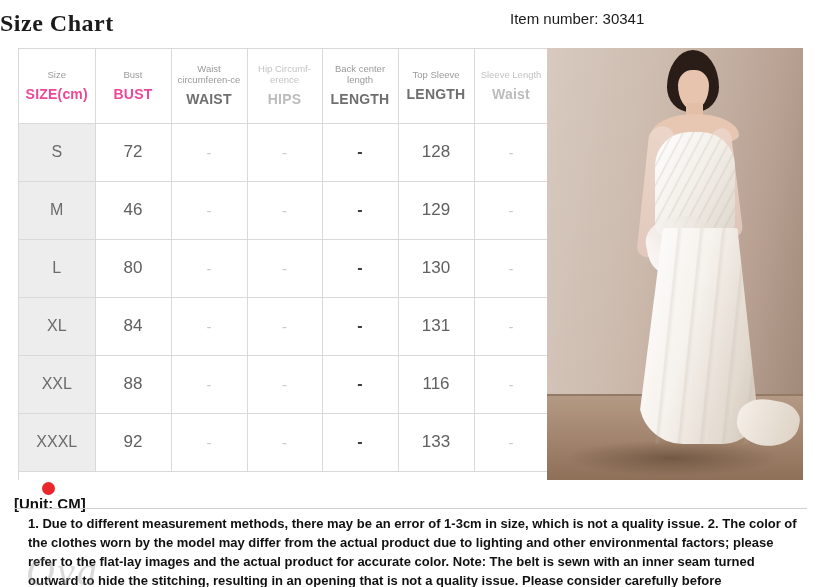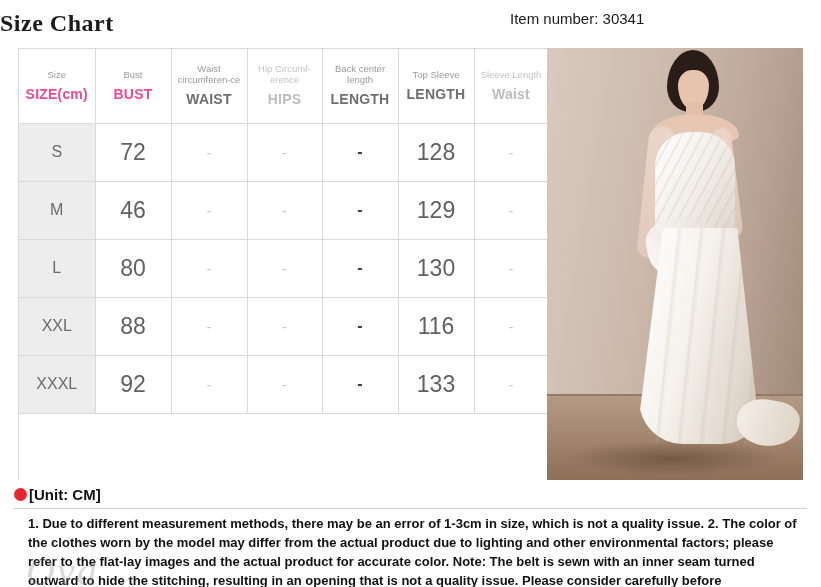--- a/index.html
+++ b/index.html
@@ -87,21 +87,21 @@
     color: #6f6f6f;
     font-weight: bold;
     letter-spacing: 0.2px;
   }
   .hd-main.dim { color: #bcbcbc; }
   .hd-small.dim { color: #c4c4c4; }
   .hd-main.dark { color: #ec4899; }
 
   tbody td {
     height: 58px;
-    font-size: 23px;
+    font-size: 17px;
     color: #606060;
   }
   tbody td.size-cell {
     background: #ededed;
     color: #6b6b6b;
     font-size: 16px;
   }
   tbody td.dash {
     color: #c9c9c9;
     font-size: 15px;
@@ -236,20 +236,21 @@
   }
 
   
   .unit-line {
     position: absolute;
     left: 14px;
     top: 482px;
     height: 24px;
     display: flex;
     align-items: center;
+    flex-direction: column;
   }
   .unit-dot {
     width: 13px; height: 13px;
     border-radius: 50%;
     background: #e8262b;
     margin-right: 2px;
     flex: 0 0 auto;
   }
   .unit-text {
     font-size: 15px;
@@ -362,20 +363,29 @@
           <td>129</td>
           <td class="dash">-</td>
         </tr>
         <tr>
           <td class="size-cell">L</td>
           <td>80</td>
           <td class="dash">-</td>
           <td class="dash">-</td>
           <td class="dash-dark">-</td>
           <td>130</td>
+          <td class="dash">-</td>
+        </tr>
+        <tr>
+          <td class="size-cell">XL</td>
+          <td>84</td>
+          <td class="dash">-</td>
+          <td class="dash">-</td>
+          <td class="dash-dark">-</td>
+          <td>131</td>
           <td class="dash">-</td>
         </tr>
         <tr>
           <td class="size-cell">XXL</td>
           <td>88</td>
           <td class="dash">-</td>
           <td class="dash">-</td>
           <td class="dash-dark">-</td>
           <td>116</td>
           <td class="dash">-</td>

